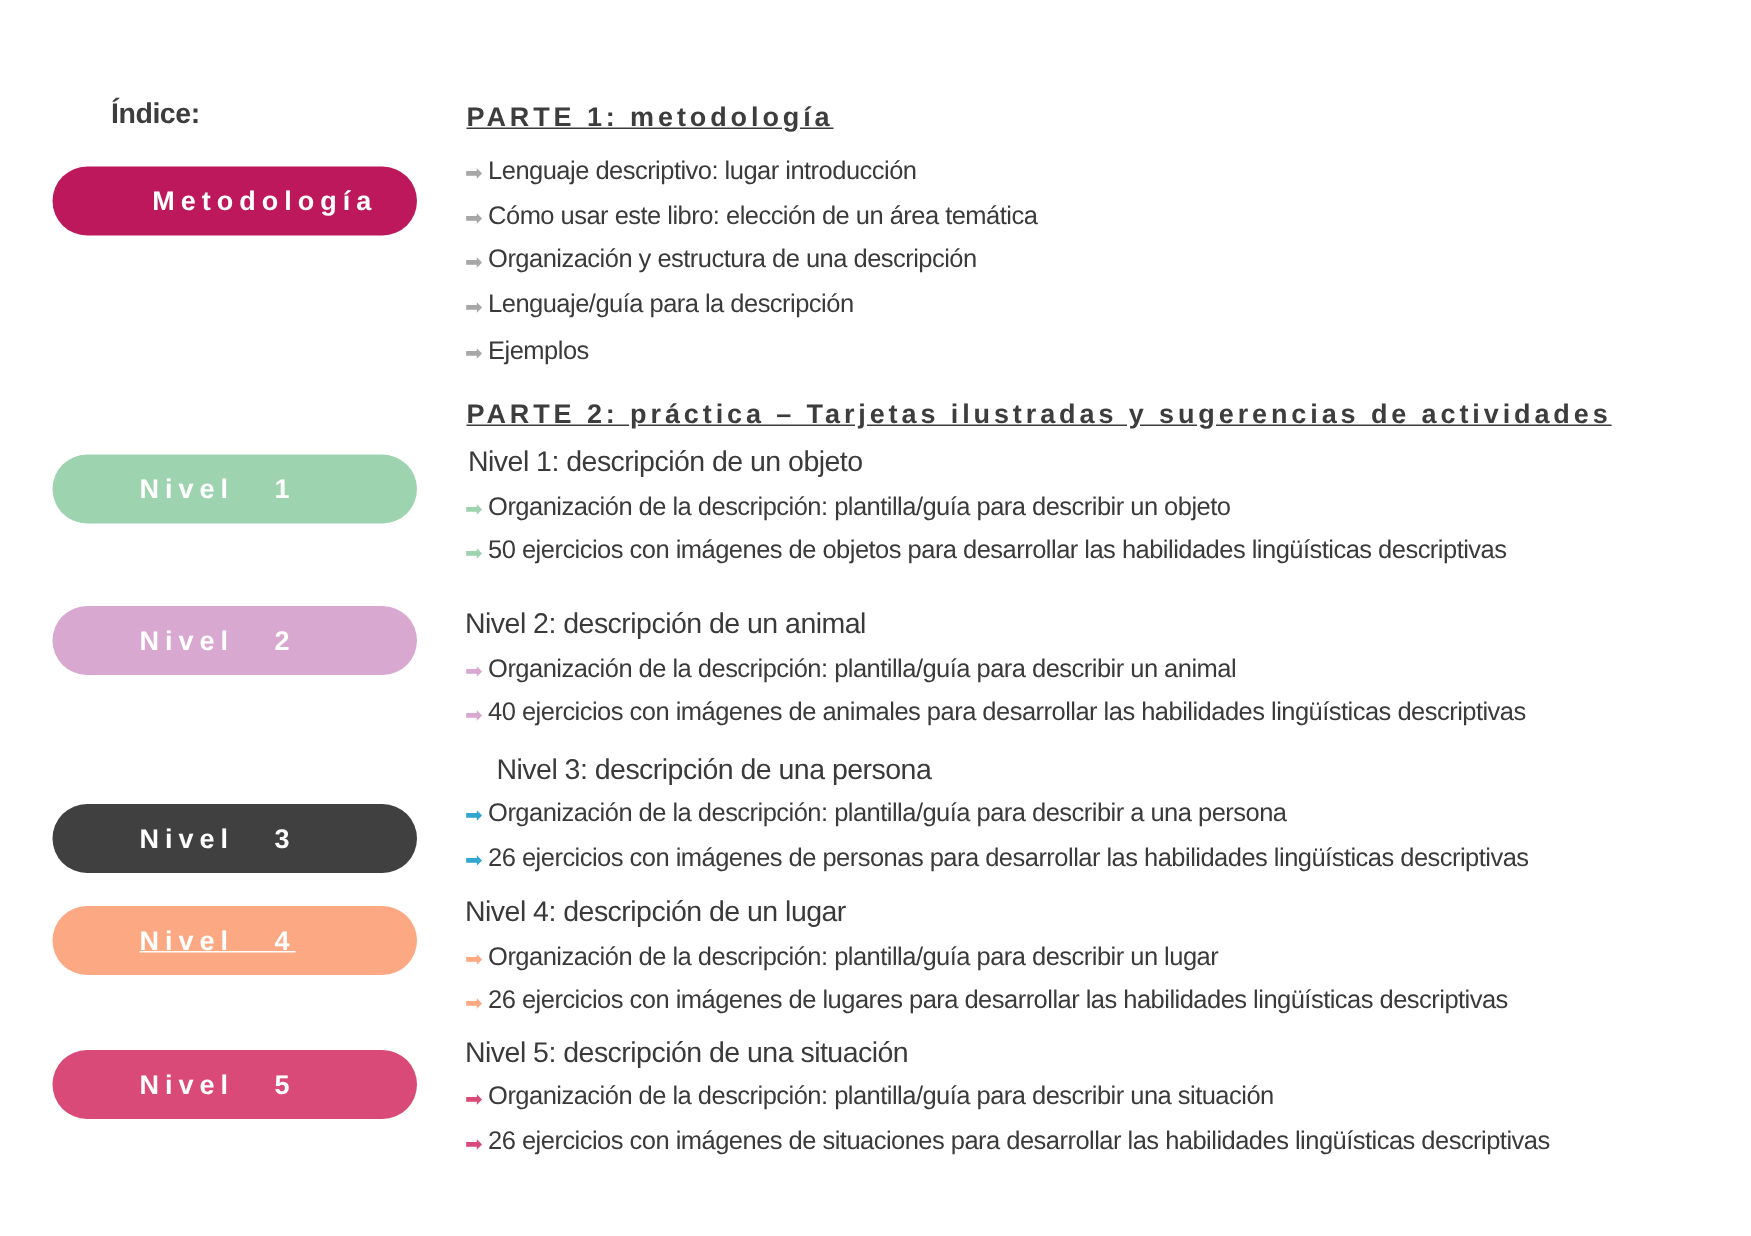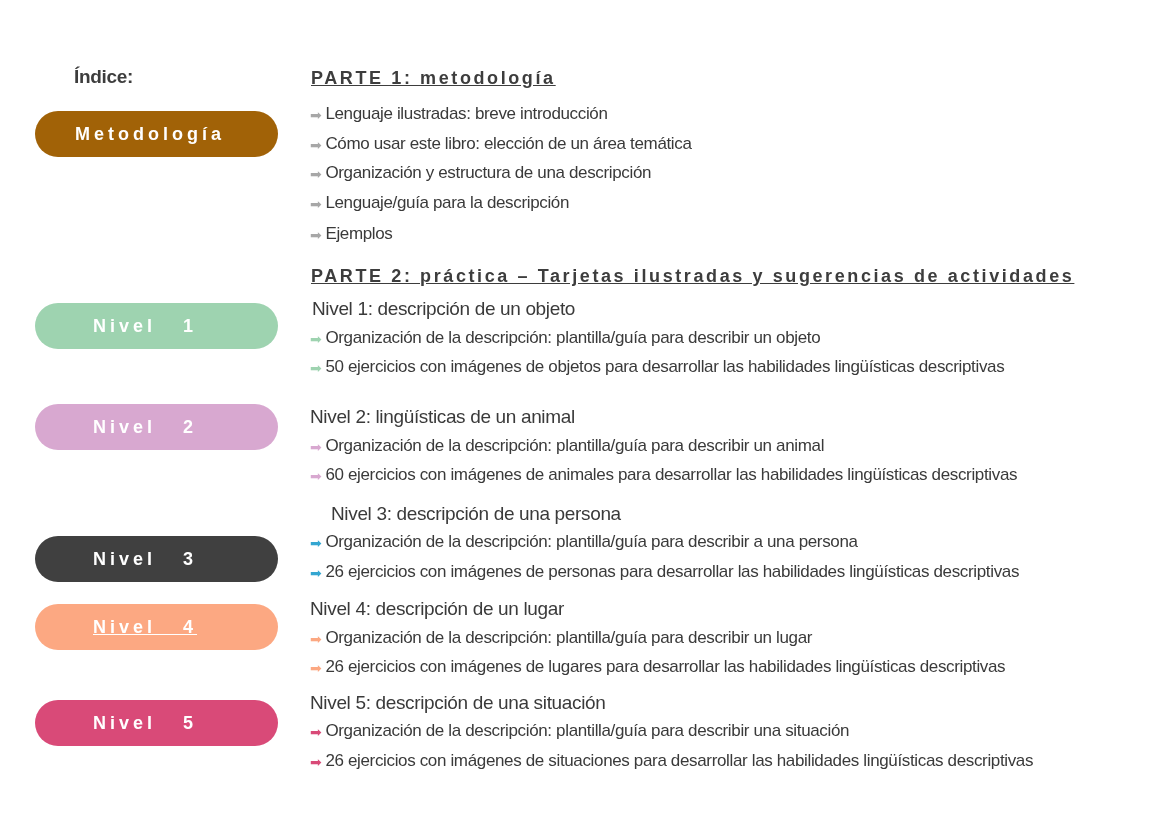--- a/index.html
+++ b/index.html
@@ -16,28 +16,28 @@
   .line .arrow { font-size:14px; margin-right:4px; display:inline-block; transform:translateY(1px); }
   .sub { position:absolute; left:312px; font-size:19px; color:#3a3a3a; white-space:nowrap; letter-spacing:-0.35px; }
 </style>
 </head>
 <body>
 
 <div class="abs indice">Índice:</div>
 
 <div class="abs part-title" style="top:68px;">PARTE 1: metodología</div>
 
-<div class="pill" id="pill-met" style="top: 111px; justify-content: flex-start; padding-left: 40px; background: #a16207;">
+<div class="pill" id="pill-met" style="top: 111px; justify-content: center; padding-left: 40px; background: #be185d;">
   <span class="lbl">Metodología</span>
 </div>
 
 <div id="p1-items">
     <div class="line" style="top: 104px;">
       <span class="arrow" style="color:#a7a7a7">➡</span>
-      <span>Lenguaje ilustradas: breve introducción</span>
+      <span>Lenguaje descriptivo: lugar introducción</span>
     </div>
     <div class="line" style="top: 134px;">
       <span class="arrow" style="color:#a7a7a7">➡</span>
       <span>Cómo usar este libro: elección de un área temática</span>
     </div>
     <div class="line" style="top: 163px;">
       <span class="arrow" style="color:#a7a7a7">➡</span>
       <span>Organización y estructura de una descripción</span>
     </div>
     <div class="line" style="top: 193px;">
@@ -61,28 +61,28 @@
       <span class="arrow" style="color:#9ed3b0">➡</span>
       <span>Organización de la descripción: plantilla/guía para describir un objeto</span>
     </div>
     <div class="line" style="top: 357px;">
       <span class="arrow" style="color:#9ed3b0">➡</span>
       <span>50 ejercicios con imágenes de objetos para desarrollar las habilidades lingüísticas descriptivas</span>
     </div>
     <div class="pill" style="top: 404px; background: rgb(216, 168, 208); padding-left: 58px;">
       <span class="lbl">Nivel   2</span>
     </div>
-    <div class="sub" style="top: 406px; left: 310px;">Nivel 2: lingüísticas de un animal</div>
+    <div class="sub" style="top: 406px; left: 310px;">Nivel 2: descripción de un animal</div>
     <div class="line" style="top: 436px;">
       <span class="arrow" style="color:#d8a8d0">➡</span>
       <span>Organización de la descripción: plantilla/guía para describir un animal</span>
     </div>
     <div class="line" style="top: 465px;">
       <span class="arrow" style="color:#d8a8d0">➡</span>
-      <span>60 ejercicios con imágenes de animales para desarrollar las habilidades lingüísticas descriptivas</span>
+      <span>40 ejercicios con imágenes de animales para desarrollar las habilidades lingüísticas descriptivas</span>
     </div>
     <div class="pill" style="top: 536px; background: #404040; padding-left: 58px; text-align: right;">
       <span class="lbl">Nivel   3</span>
     </div>
     <div class="sub" style="top: 503px; left: 310px; margin-left: 21px;">Nivel 3: descripción de una persona</div>
     <div class="line" style="top: 532px;">
       <span class="arrow" style="color:#33a6d1">➡</span>
       <span>Organización de la descripción: plantilla/guía para describir a una persona</span>
     </div>
     <div class="line" style="top: 562px;">

